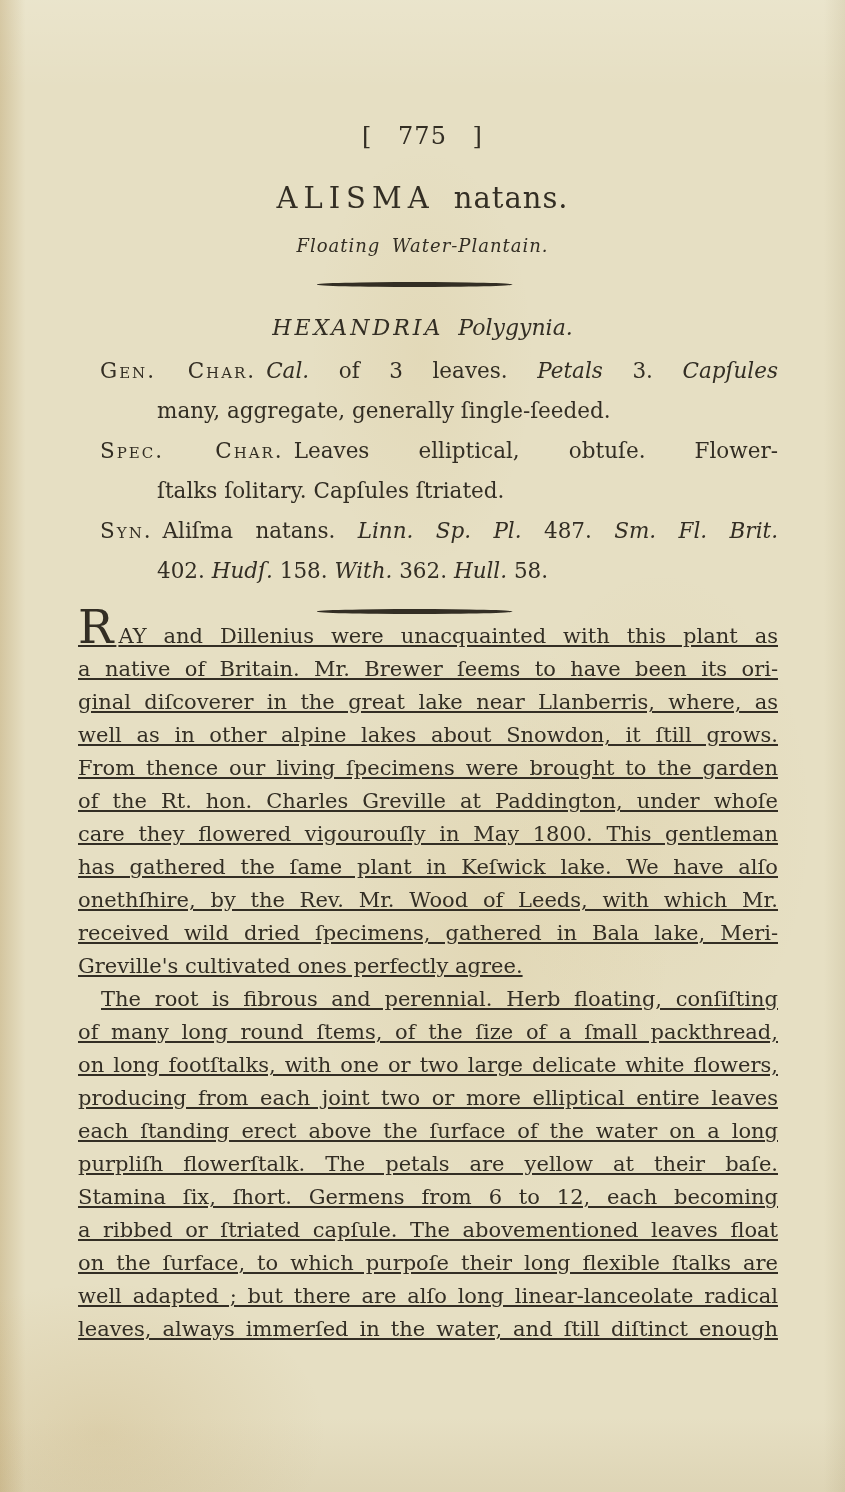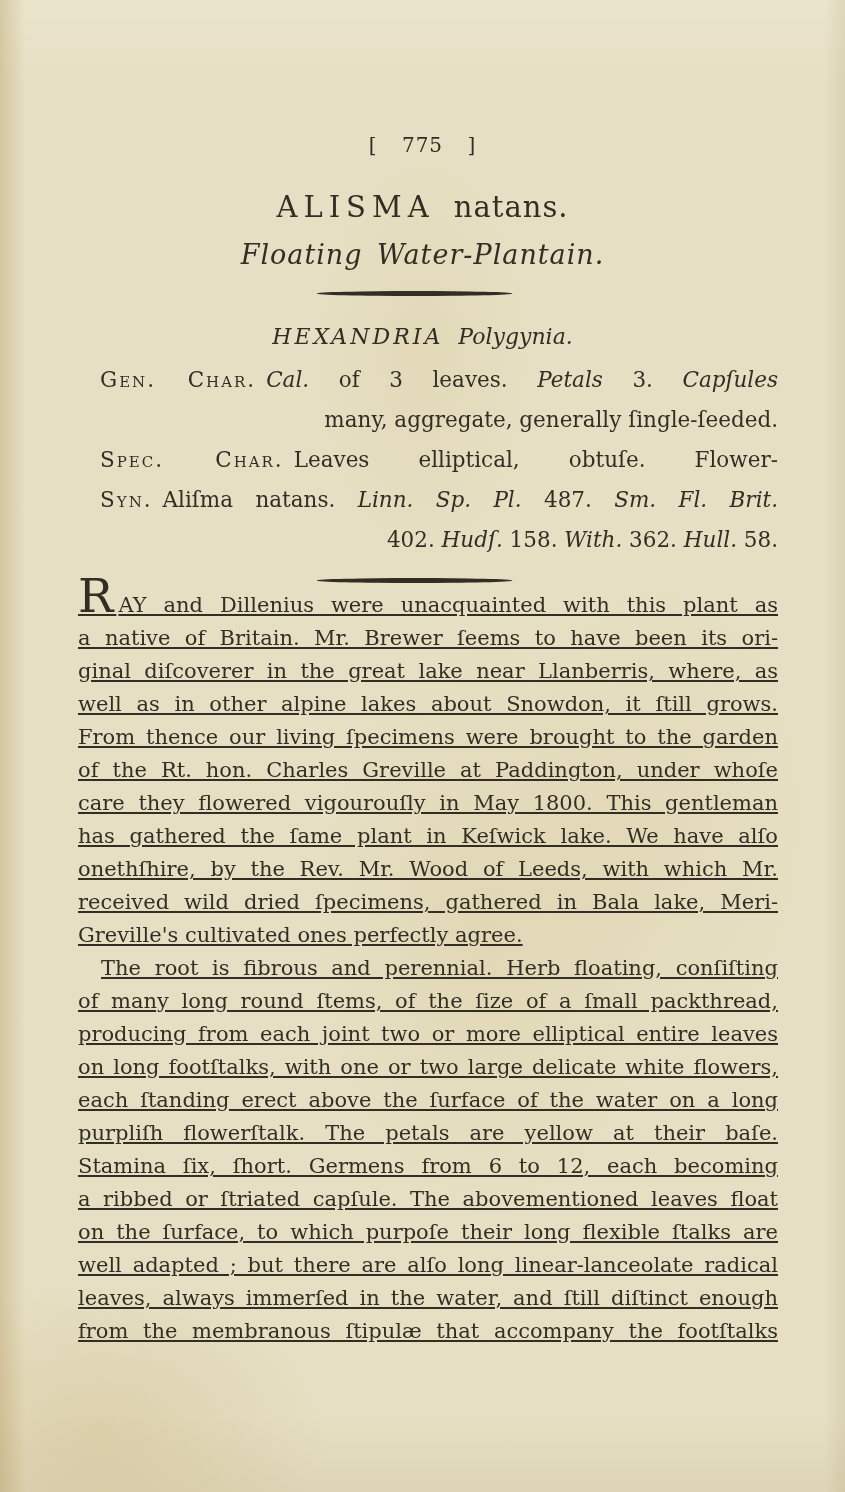--- a/index.html
+++ b/index.html
@@ -24,41 +24,40 @@
       radial-gradient(ellipse 300px 200px at 12% 96%, rgba(170,128,50,0.16), transparent 75%),
       linear-gradient(90deg, rgba(164,130,66,0.28) 0%, rgba(164,130,66,0.0) 3%),
       linear-gradient(270deg, rgba(120,100,50,0.10) 0%, rgba(0,0,0,0) 2.5%),
       linear-gradient(0deg, rgba(150,120,60,0.10) 0%, transparent 5%),
       linear-gradient(180deg, rgba(255,255,245,0.18) 0%, transparent 6%);
     overflow:hidden;
   }
   .page-number{
     padding-top:118px;
     text-align:center;
-    font-size:20px;
+    font-size:24px;
     line-height:36px;
     word-spacing:17px;
     letter-spacing:1px;
-    margin-top:9px;
   }
   .title{
     margin:26px 0 0 0;
     text-align:center;
     font-size:29px;
     font-weight:normal;
     line-height:36px;
   }
   .title .genus{letter-spacing:6px;}
   .title .species{letter-spacing:1px;margin-left:10px;}
   .subtitle{
     margin:12px 0 0 0;
     text-align:center;
     font-style:italic;
     font-weight:normal;
-    font-size:27px;
+    font-size:18px;
     line-height:36px;
     letter-spacing:1px;
     word-spacing:5px;
   }
   .rule{
     width:196px;height:5px;
     margin:18px auto 0 auto;
     transform:translateX(-8px);
     background:var(--ink);
     clip-path:ellipse(50% 50% at 50% 50%);
@@ -80,21 +79,20 @@
   .char-line{
     font-size:21.5px;
     line-height:40px;
   }
   .char-line.first{
     text-align:justify;
     text-align-last:justify;
   }
   .char-line.cont{
     padding-left:57px;
-    text-align:right;
   }
   .char-label{
     font-variant:small-caps;
     letter-spacing:2px;
     margin-right:10px;
   }
   .it{font-style:italic;}
   .body-text{
     margin:2px 0 0 78px;
     width:700px;
@@ -139,20 +137,21 @@
     <span class="order">Polygynia.</span>
   </div>
 
   <div class="characters">
       <div>
         <div class="char-line first"><span class="char-label">Gen. Char.</span><span class="it">Cal.</span><span> of 3 leaves. </span><span class="it">Petals</span><span> 3. </span><span class="it">Capſules</span></div>
         <div class="char-line cont"><span>many, aggregate, generally ſingle-ſeeded.</span></div>
       </div>
       <div>
         <div class="char-line first"><span class="char-label">Spec. Char.</span><span>Leaves elliptical, obtuſe. Flower-</span></div>
+        <div class="char-line cont"><span>ſtalks ſolitary. Capſules ſtriated.</span></div>
       </div>
       <div>
         <div class="char-line first"><span class="char-label">Syn.</span><span>Aliſma natans. </span><span class="it">Linn. Sp. Pl.</span><span> 487. </span><span class="it">Sm. Fl. Brit.</span></div>
         <div class="char-line cont"><span>402. </span><span class="it">Hudſ.</span><span> 158. </span><span class="it">With.</span><span> 362. </span><span class="it">Hull.</span><span> 58.</span></div>
       </div>
     </div>
 
   <div class="rule rule2"></div>
 
   <div class="body-text">
@@ -165,26 +164,25 @@
         <div class="line">of the Rt. hon. Charles Greville at Paddington, under whoſe</div>
         <div class="line">care they flowered vigourouſly in May 1800. This gentleman</div>
         <div class="line">has gathered the ſame plant in Keſwick lake. We have alſo</div>
         <div class="line">onethſhire, by the Rev. Mr. Wood of Leeds, with which Mr.</div>
         <div class="line">received wild dried ſpecimens, gathered in Bala lake, Meri-</div>
         <div class="line last">Greville's cultivated ones perfectly agree.</div>
       </div>
       <div class="para">
         <div class="line indent">The root is fibrous and perennial. Herb floating, conſiſting</div>
         <div class="line">of many long round ſtems, of the ſize of a ſmall packthread,</div>
+        <div class="line">on long footſtalks, with one or two large delicate white flowers,</div>
         <div class="line">producing from each joint two or more elliptical entire leaves</div>
-        <div class="line">on long footſtalks, with one or two large delicate white flowers,</div>
         <div class="line">each ſtanding erect above the ſurface of the water on a long</div>
         <div class="line">purpliſh flowerſtalk. The petals are yellow at their baſe.</div>
         <div class="line">Stamina ſix, ſhort. Germens from 6 to 12, each becoming</div>
         <div class="line">a ribbed or ſtriated capſule. The abovementioned leaves float</div>
         <div class="line">on the ſurface, to which purpoſe their long flexible ſtalks are</div>
         <div class="line">well adapted ; but there are alſo long linear-lanceolate radical</div>
         <div class="line">leaves, always immerſed in the water, and ſtill diſtinct enough</div>
-        <div class="line">from the membranous ſtipulæ that accompany the footſtalks</div>
       </div>
     </div>
 
 </div>
 
 </body></html>

